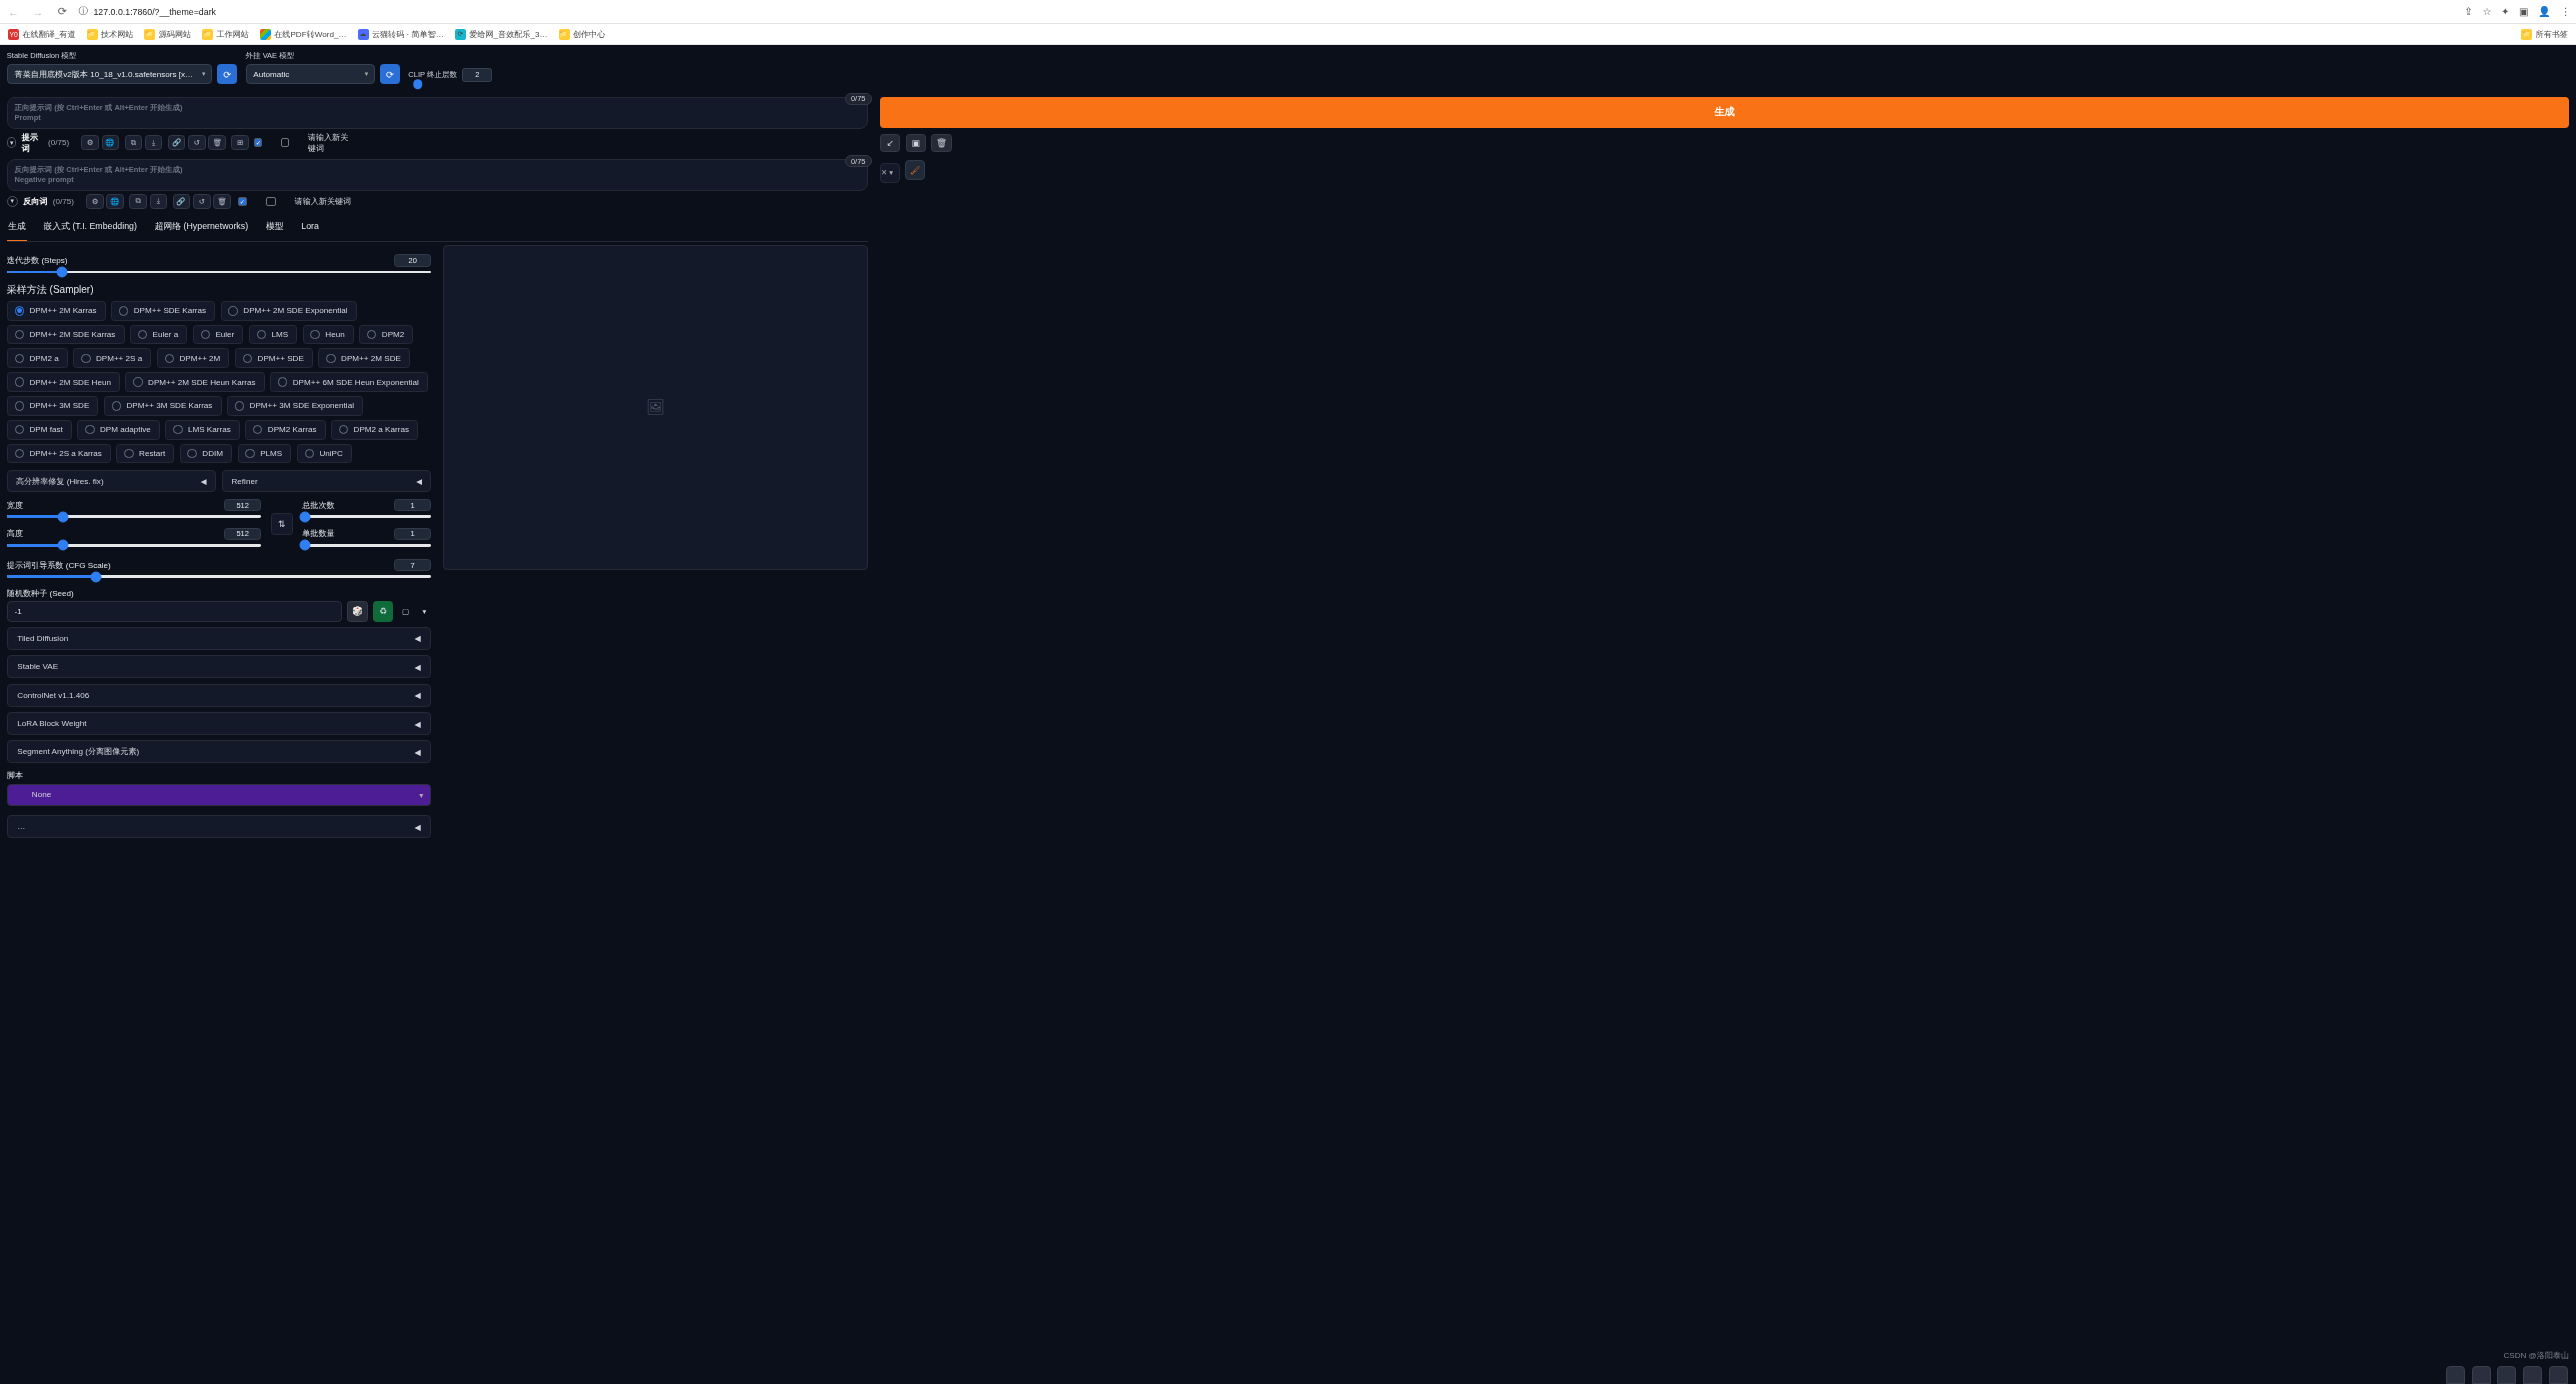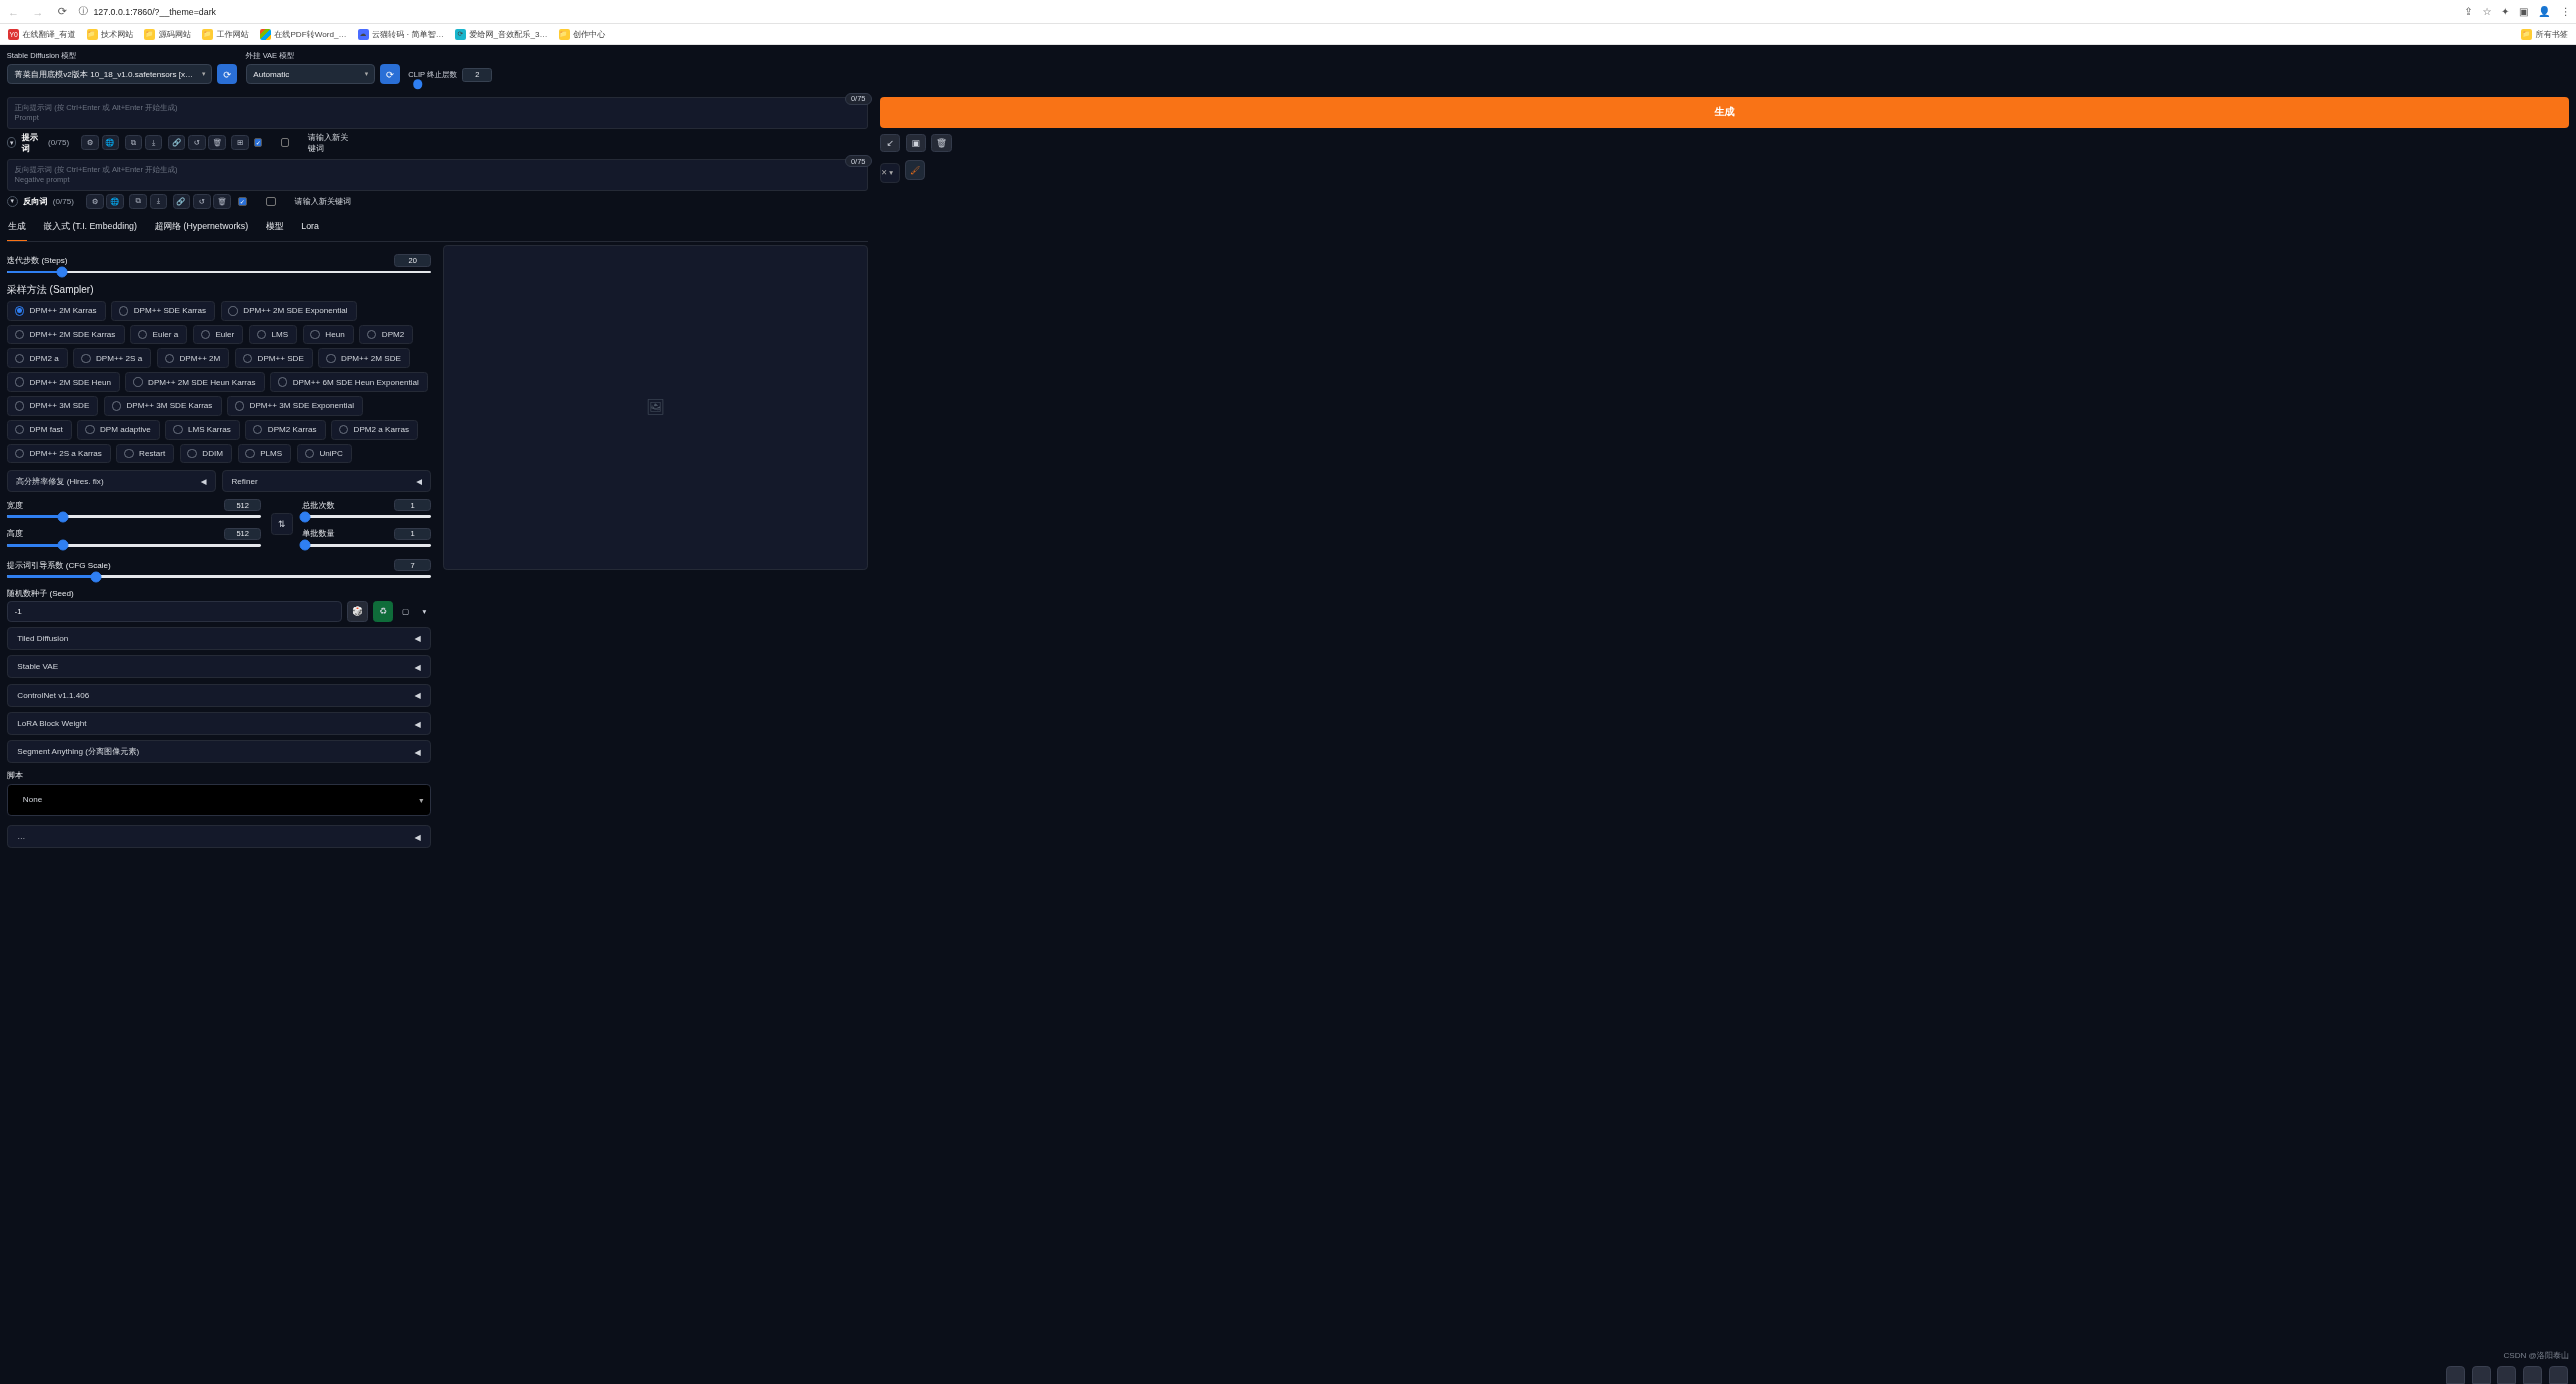--- a/index.html
+++ b/index.html
@@ -40,21 +40,21 @@
 
 .tabs { display: flex; gap: 15px; padding: 2.7px 11px 0; border-bottom: 0.7px solid #252a36; font-size: 8.8px; }
 .tab { padding: 5.4px 1.4px 6.8px; color: #e5e7eb; cursor: pointer; border-bottom: 1.4px solid transparent; }
 .tab.active { border-bottom: 1.4px solid #f97316; color: #fff; }
 
 .main-row { display: flex; gap: 12.2px; padding: 6.8px 6.8px 0; }
 .left-col { flex: 0 0 85%; max-width: 861px; }
 .right-col { flex: 1; }
 
 .prompt-wrap { position: relative; margin-bottom: 2.7px; }
-.prompt-box { width: 100%; min-height: 28.5px; background: #14192a; border: 0.7px solid #252a36; border-radius: 3px; padding: 5.4px 6.8px; color: #6b7280; font-size: 7.5px; line-height: 1.3; }
+.prompt-box { width: 100%; min-height: 28.5px; background: #14192a; border: 0.7px solid #252a36; border-radius: 8px; padding: 5.4px 6.8px; color: #6b7280; font-size: 7.5px; line-height: 1.3; font-weight: bold; }
 .token-badge { position: absolute; right: -4.1px; top: -4.1px; background: #1f2430; border: 0.7px solid #333a4a; color: #cbd0da; font-size: 7.5px; padding: 0.7px 5.4px; border-radius: 6.8px; }
 
 .mini-bar { display: flex; align-items: center; gap: 5.4px; margin: 2.7px 0 5.4px; font-size: 8.1px; }
 .caret-toggle { width: 11px; height: 11px; border: 0.7px solid #4b5563; border-radius: 50%; display: flex; align-items: center; justify-content: center; font-size: 6.8px; color: #cfd3dc; cursor: pointer; }
 .mini-bar b { color: #fff; font-weight: 600; }
 .mini-bar .count { color: #9ca3af; }
 .tool-btns { display: flex; gap: 2.7px; margin-left: 6.8px; }
 .tb { width: 17.6px; height: 15px; background: #1b2130; border: 0.7px solid #313848; border-radius: 3.4px; display: flex; align-items: center; justify-content: center; font-size: 7.5px; color: #b6bcc9; cursor: pointer; }
 .tb.sep { margin-left: 2.7px; }
 .chk-wrap { display: flex; align-items: center; gap: 19px; margin-left: auto; margin-right: 60%; }
@@ -99,21 +99,21 @@
 .seed-input { flex: 1; background: #14192a; border: 0.7px solid #2a3040; border-radius: 4.1px; height: 20.3px; padding: 0 6.8px; color: #e5e7eb; font-size: 8.1px; }
 .seed-btn { width: 20.3px; height: 20.3px; border-radius: 3.4px; display: flex; align-items: center; justify-content: center; cursor: pointer; font-size: 8.8px; }
 .seed-btn.dice { background: #252a36; border: 0.7px solid #333a4a; }
 .seed-btn.recycle { background: #0f6c3a; border: 0.7px solid #0f6c3a; color: #cfd3dc; }
 .seed-extra { width: 13.6px; text-align: center; color: #cfd3dc; font-size: 7.5px; }
 
 .acc { background: #14192a; border: 0.7px solid #252a36; border-radius: 4.1px; height: 23px; display: flex; align-items: center; padding: 0 9.5px; font-size: 8.1px; margin-top: 5.4px; cursor: pointer; }
 .acc .tri { margin-left: auto; }
 
 .script-lbl { font-size: 8.1px; color: #e5e7eb; margin: 6.8px 0 2.7px; }
-.script-sel { background: #000000; border: 0.7px solid #2a3040; border-radius: 4.1px; height: 32px; display: flex; align-items: center; padding: 0 15px; font-size: 8.1px; position: relative; }
+.script-sel { background: #4c1d95; border: 0.7px solid #2a3040; border-radius: 4.1px; height: 22px; display: flex; align-items: center; padding: 0 24px; font-size: 8.1px; position: relative; }
 .script-sel .caret { position: absolute; right: 6.8px; color: #aaa; }
 
 .preview { background: #14192a; border: 0.7px solid #252a36; border-radius: 4.1px; min-height: 325px; display: flex; align-items: center; justify-content: center; color: #4b5563; font-size: 15px; }
 .watermark { position: fixed; right: 6.8px; bottom: 23px; color: #7a808c; font-size: 8.1px; }
 .dock { position: fixed; bottom: 0; right: 8.1px; display: flex; gap: 6.8px; }
 .dock .dtab { width: 19px; height: 17.6px; background: #2a2f3d; border: 0.7px solid #3a4050; border-radius: 4.1px 4.1px 0 0; }
 </style>
 </head>
 <body>
 

